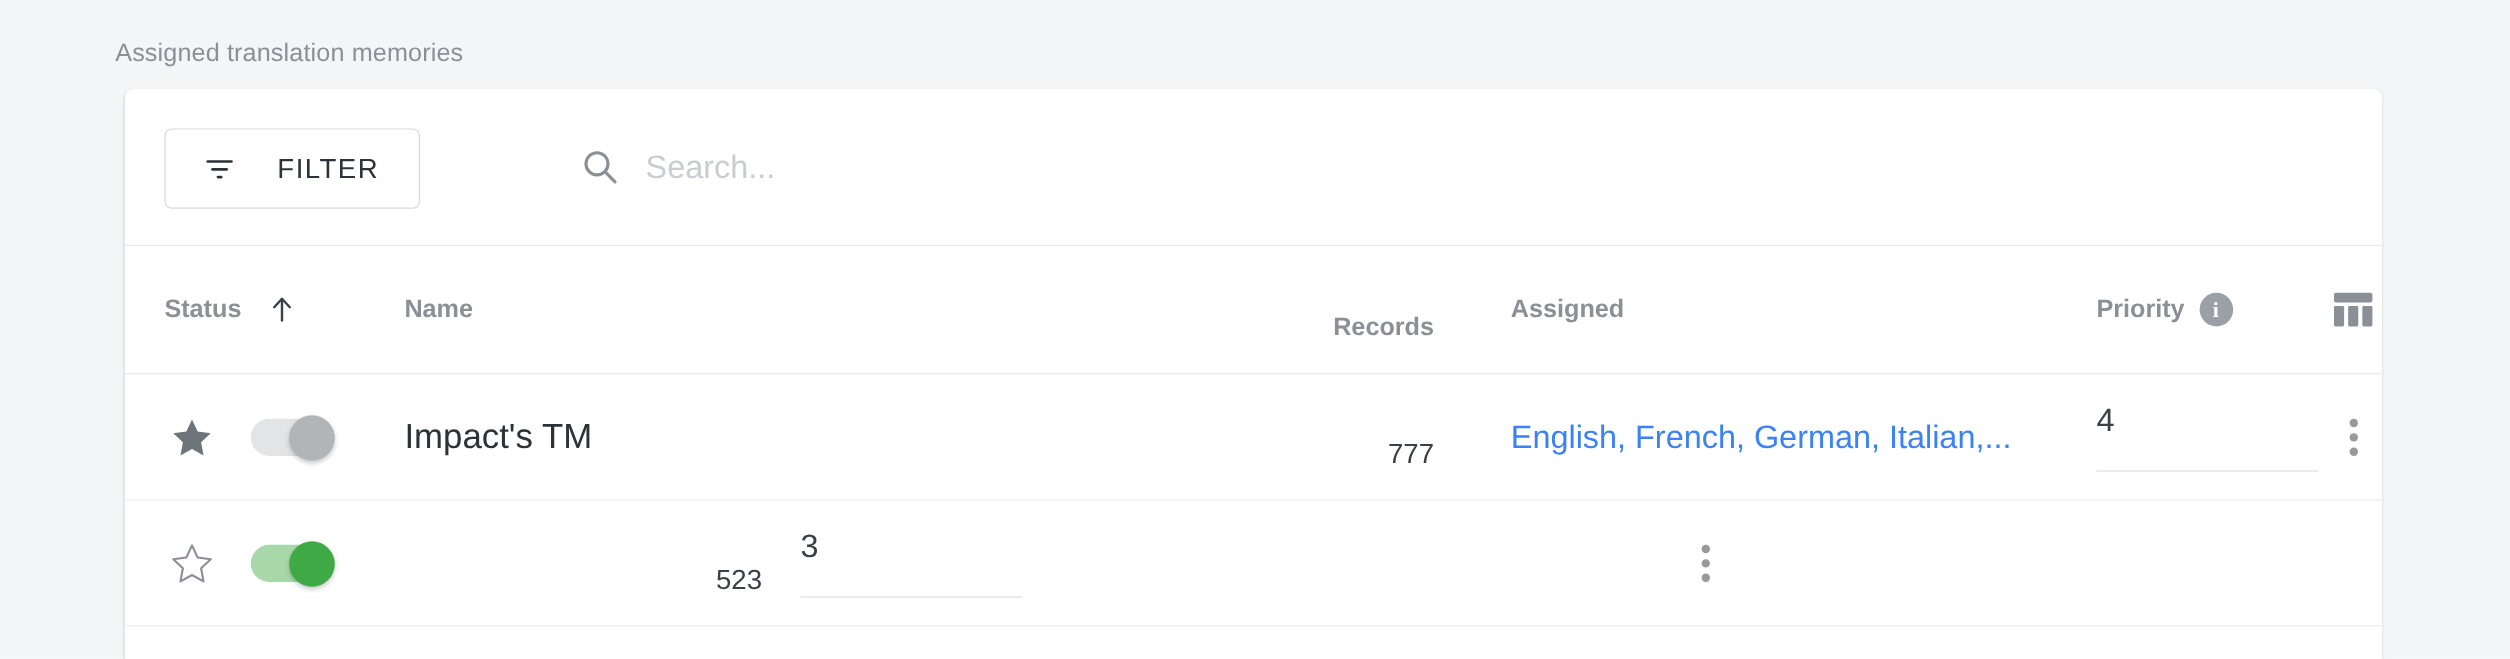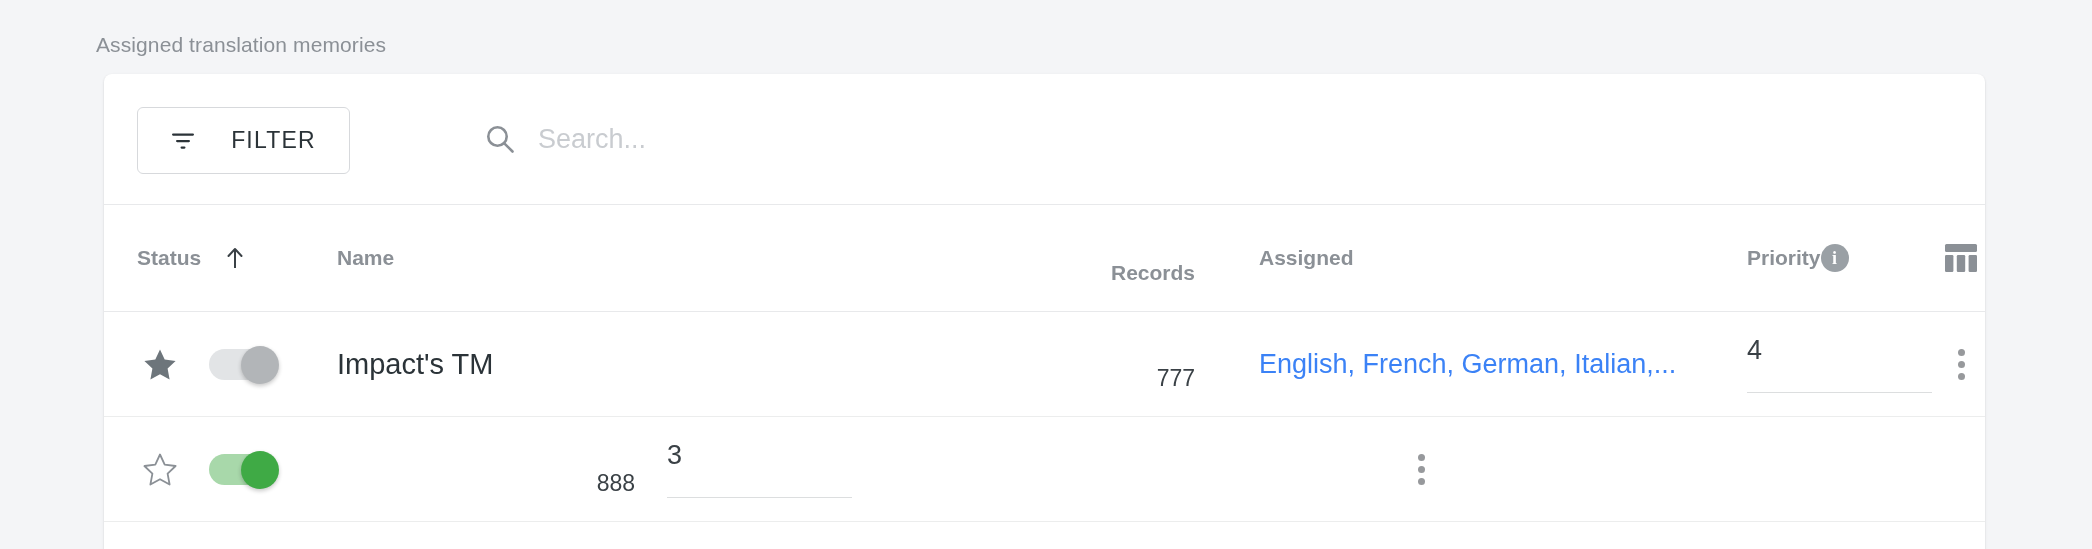--- a/index.html
+++ b/index.html
@@ -132,21 +132,21 @@
   .th {
     font-size: 21px;
     color: #8b9096;
     font-weight: 700;
     white-space: nowrap;
   }
 
   .th-status-wrap { display: flex; align-items: center; gap: 24px; cursor: pointer; }
   .sort-arrow { display: block; width: 20px; height: 24px; }
 
-  .th-priority-wrap { display: flex; align-items: center; gap: 0; }
+  .th-priority-wrap { display: flex; align-items: center; gap: 12px; }
 
   .info-icon {
     width: 28px; height: 28px;
     border-radius: 50%;
     background: #9aa0a5;
     color: #ffffff;
     font-size: 18px;
     font-weight: 700;
     display: flex;
     align-items: center;
@@ -351,21 +351,21 @@
             <svg class="star-icon" viewBox="0 0 34 33" xmlns="http://www.w3.org/2000/svg">
               <polygon points="17,1.5 21.7,11.6 32.6,13 24.6,20.6 26.6,31.5 17,26.2 7.4,31.5 9.4,20.6 1.4,13 12.3,11.6" fill="none" stroke="#8b9096" stroke-width="1.8" stroke-linejoin="round"></polygon>
             </svg>
           </span>
           <span class="toggle on">
             <span class="track"></span>
             <span class="thumb"></span>
           </span>
         </div>
         <div class="c-records">
-          <span class="cell-records">888</span>
+          <span class="cell-records">523</span>
         </div>
         <div class="c-priority">
           <input class="priority-input" type="text" value="3" style="">
         </div>
         <div class="c-menu">
           <span class="menu-dots">
             <span></span>
               <span></span>
               <span></span>
           </span>

